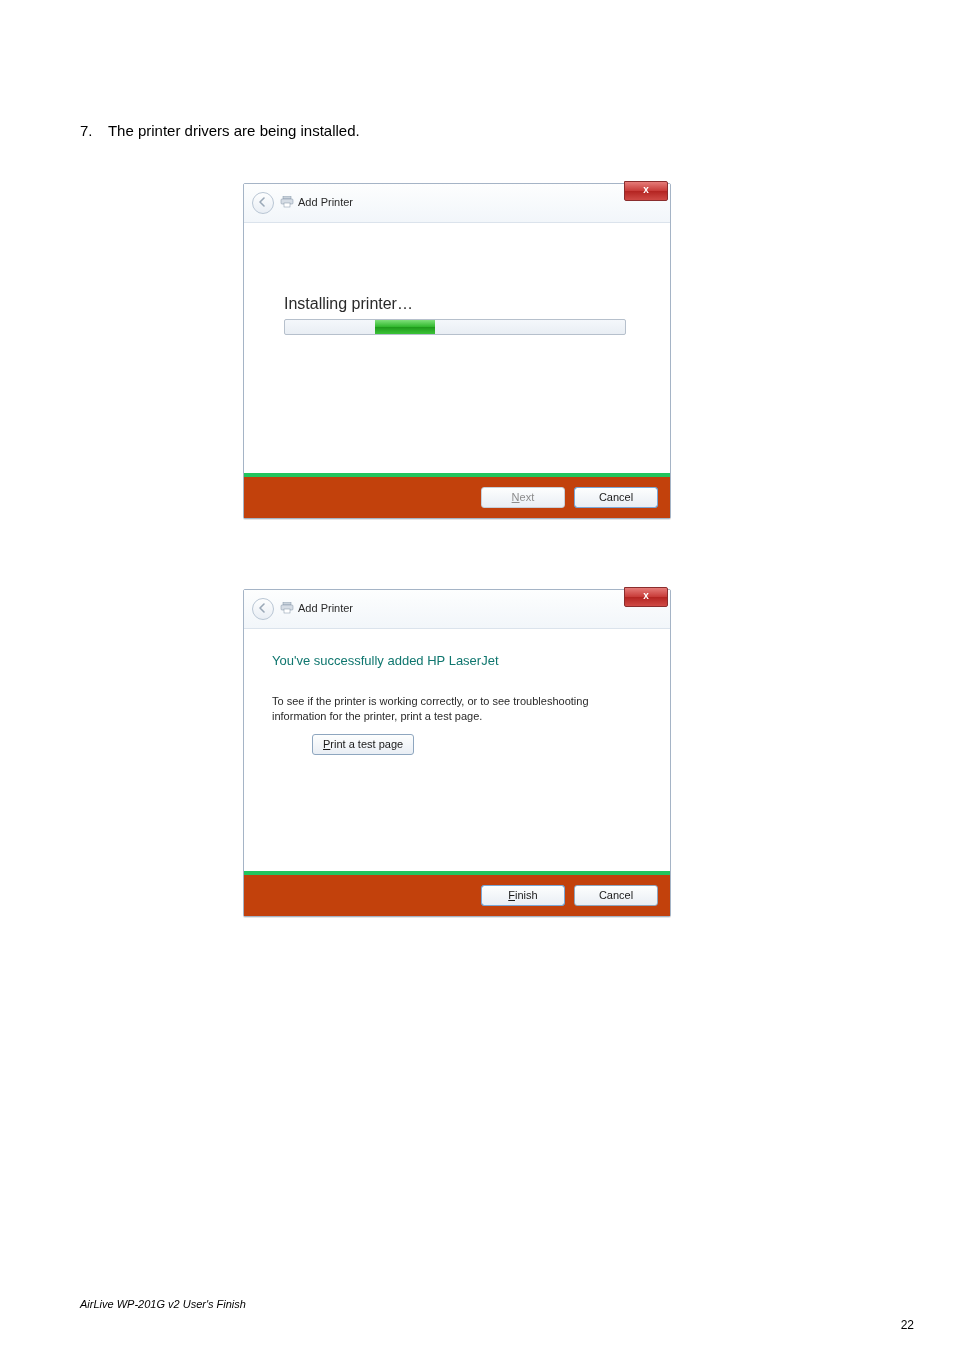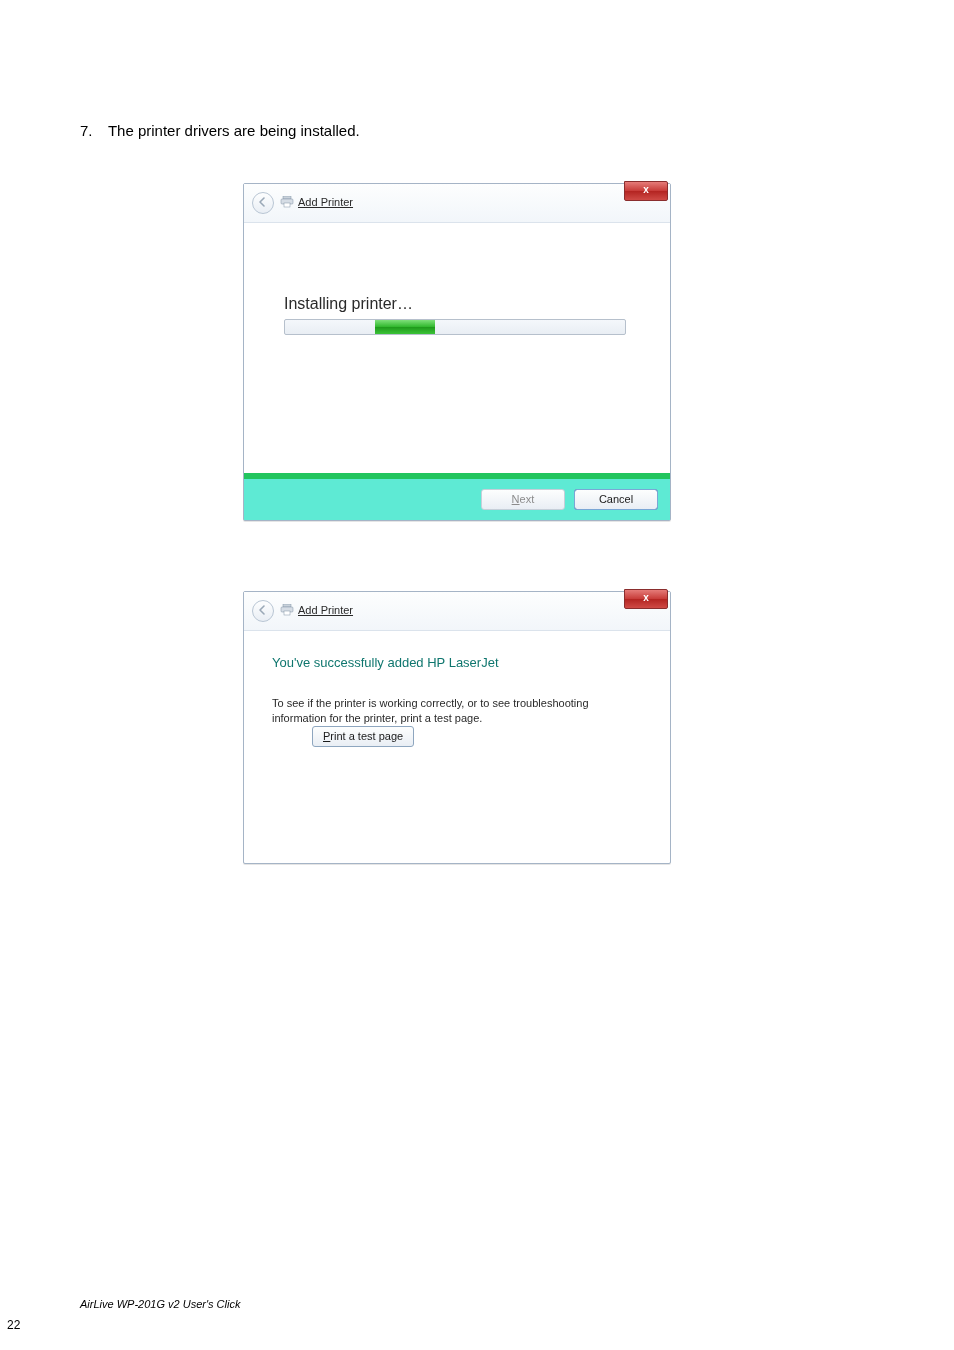--- a/index.html
+++ b/index.html
@@ -54,21 +54,20 @@
   .dlg-header .printer-icon {
     position: absolute;
     left: 36px; top: 12px;
     width: 14px; height: 12px;
   }
   .dlg-header .title {
     position: absolute;
     left: 54px; top: 12px;
     font-size: 11px;
     color: #2a2a2a;
-    text-decoration: underline;
   }
   .dlg-header .close {
     position: absolute;
     right: 2px; top: -3px;
     width: 42px; height: 18px;
     border: 1px solid #8a2d2d;
     border-radius: 0 2px 2px 2px;
     background: linear-gradient(#e57b78, #c83d3a 48%, #b42522 52%, #cf4a45);
     color: #fff;
     text-align: center;
@@ -110,42 +109,43 @@
   .success-head {
     color: #0f766e;
     font-size: 13px;
     margin: 2px 0 26px 0;
     font-family: "Segoe UI", Tahoma, sans-serif;
   }
   .help-text {
     font-size: 11px;
     color: #2a2a2a;
     line-height: 1.4;
+    margin-bottom: 10px;
     width: 370px;
   }
   .btn {
     display: inline-block;
     border: 1px solid #8ea6bf;
     border-radius: 3px;
     background: linear-gradient(#fdfefe, #e9eef4);
     font-size: 11px;
     color: #1a1a1a;
     padding: 3px 10px 4px 10px;
     text-align: center;
     margin-left: 40px;
   }
   .btn.focus {
     outline: 1px solid #7aa7d6;
     outline-offset: -1px;
     border-color: #5f87b4;
   }
 
   .dlg-footer {
-    border-top: 6px solid #22c55e;
-    background: #5eead4;
+    border-top: 4px solid #22c55e;
+    background: #c2410c;
     padding: 10px 12px;
     text-align: right;
   }
   .dlg-footer .btn {
     min-width: 62px;
     margin-left: 6px;
   }
   .btn.disabled {
     color: #8c8c8c;
     border-color: #c6cfd9;
@@ -157,21 +157,21 @@
     left: 80px;
     bottom: 40px;
     font-size: 11px;
     font-style: italic;
     color: #000;
   }
   .page-num {
     position: absolute;
     left: 7px; right: 0;
     bottom: 18px;
-    text-align: left;
+    text-align: right;
     font-size: 12px;
     color: #000;
   }
 </style>
 </head>
 <body>
 
 <div class="page">
 
   <p class="step">
@@ -237,17 +237,23 @@
 
     <div class="dlg-body">
       <div class="success-head">You've successfully added HP LaserJet</div>
       <div class="help-text">To see if the printer is working correctly, or to see troubleshooting information for the printer, print a test page.</div>
       <span class="btn">
         <span class="u">P</span><span>rint a test page</span>
       </span>
       <div style="height:90px"></div>
     </div>
 
+    <div class="dlg-footer">
+      <span class="btn focus">
+        <span class="u">F</span><span>inish</span>
+      </span>
+      <span class="btn">Cancel</span>
+    </div>
   </div>
 
-  <div class="footer-note">AirLive WP-201G v2 User's Click</div>
+  <div class="footer-note">AirLive WP-201G v2 User's Finish</div>
   <div class="page-num">22</div>
 </div>
 
 </body></html>

